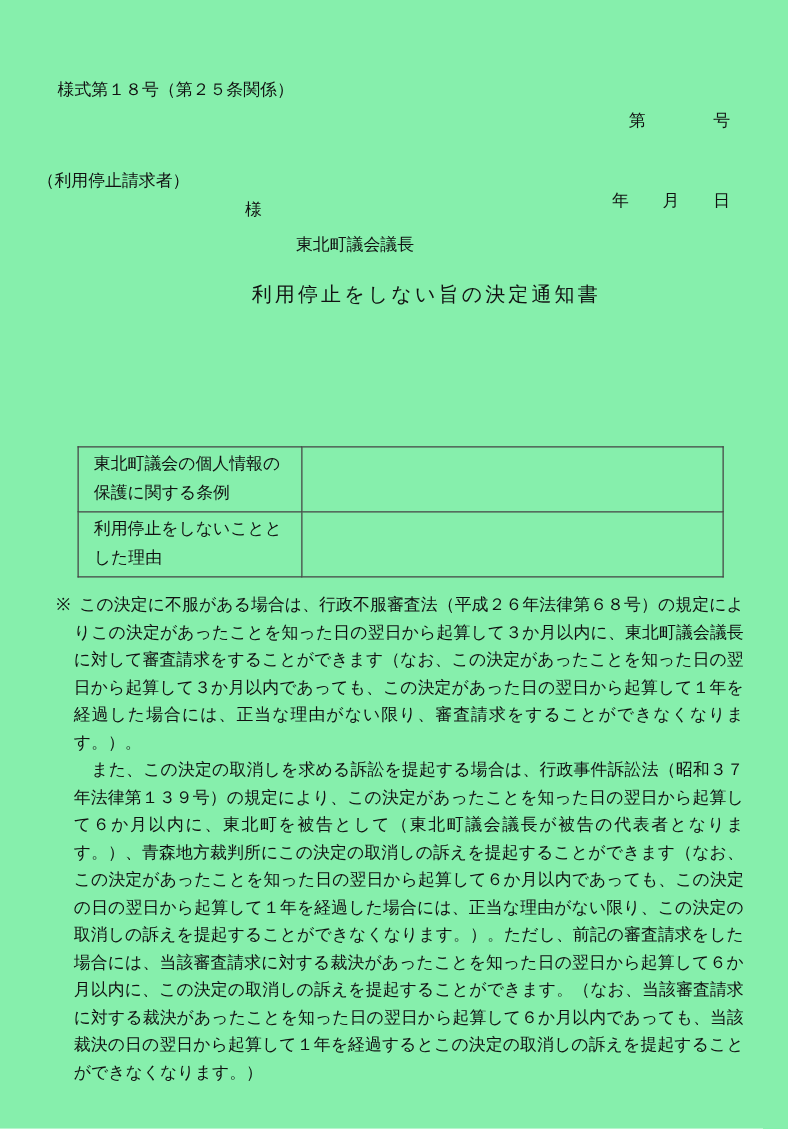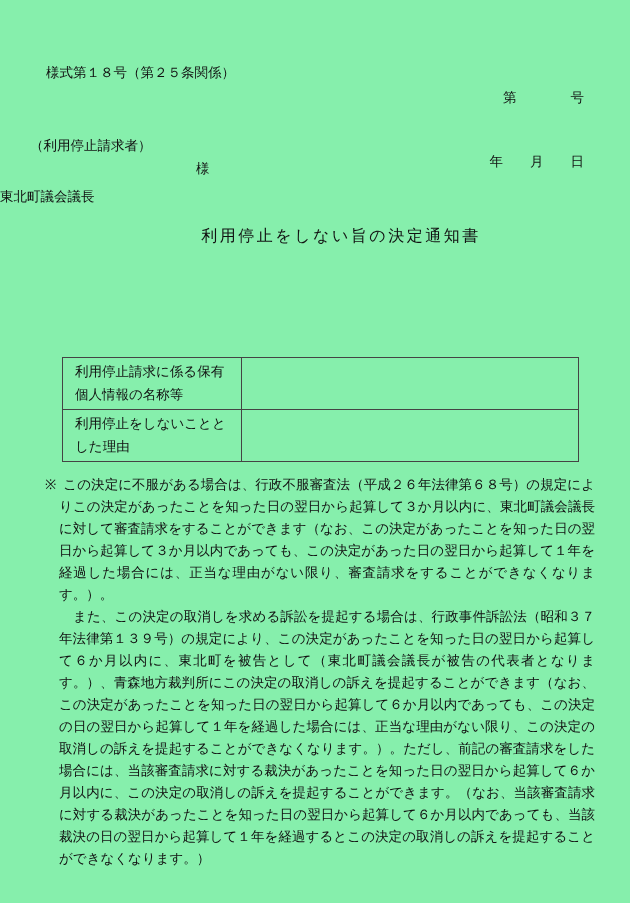--- a/index.html
+++ b/index.html
@@ -17,21 +17,21 @@
     color: #111111;
     overflow: hidden;
     padding-left: 20px;
   }
   .line { position: absolute; line-height: 15px; white-space: pre; }
   .form-number   { top: 66px;  left: 46px; }
   .doc-number    { top: 91px;  left: 0; right: 66px; text-align: right; margin-left: 29px; }
   .date-line     { top: 113px; left: 0; right: 66px; text-align: right; margin-top: 42px; }
   .requester     { top: 139px; left: 30px; }
   .addressee     { top: 162px; left: 196px; }
-  .sender        { top: 190px; left: 0; right: 82px; text-align: left; }
+  .sender        { top: 190px; left: 0; right: 82px; text-align: center; }
   .doc-title {
     position: absolute;
     top: 228px; left: 16px; width: 100%;
     text-align: center;
     font-size: 16px;
     letter-spacing: 2.5px;
     line-height: 18px;
   }
   .body-par {
     position: absolute;
@@ -87,21 +87,21 @@
   <div class="line addressee">様</div>
 
   <div class="line sender">東北町議会議長</div>
 
   <div class="doc-title">利用停止をしない旨の決定通知書</div>
 
 
   <table class="info-table">
     <tbody>
         <tr class="row-1">
-      <td class="col-label">利用停止請求に係る保有個人情報の名称等</td>
+      <td class="col-label">東北町議会の個人情報の保護に関する条例</td>
       <td class="col-value"></td>
     </tr>
     <tr class="row-2">
       <td class="col-label">利用停止をしないこととした理由</td>
       <td class="col-value"></td>
     </tr>
   </tbody>
     </table>
 
   <div class="note">

